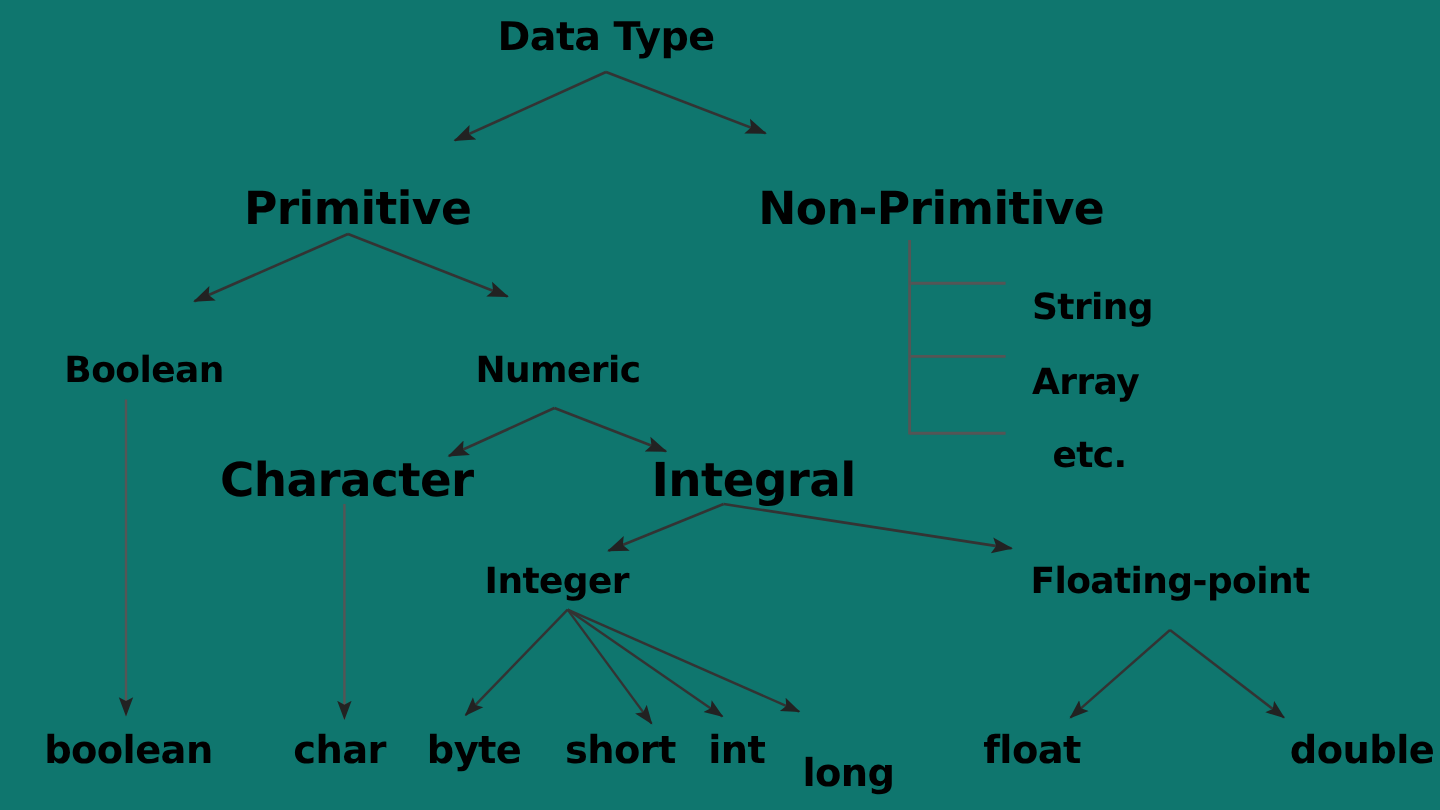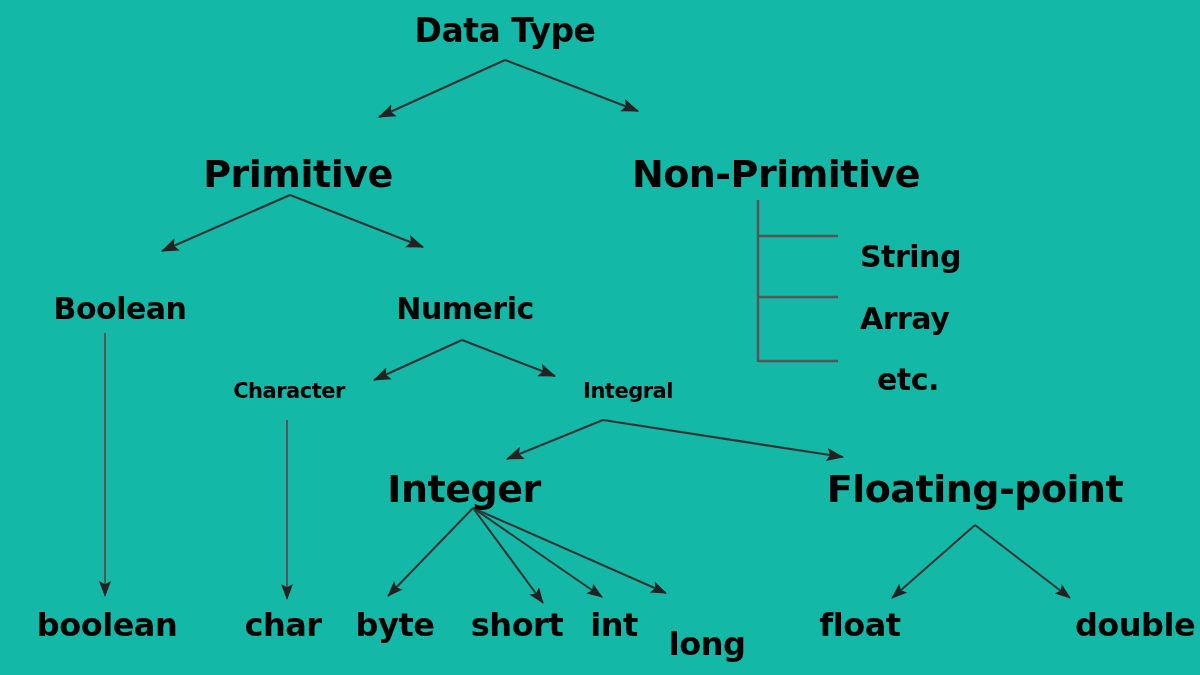--- a/index.html
+++ b/index.html
@@ -4,21 +4,21 @@
 <style>
   html, body {
     margin: 0;
     padding: 0;
     background: #ffffff;
   }
   #canvas {
     position: relative;
     width: 1200px;
     height: 675px;
-    background: #14b8a6;
+    background: #0f766e;
     overflow: hidden;
     font-family: "DejaVu Sans", "Liberation Sans", sans-serif;
   }
   #edges {
     position: absolute;
     left: 0;
     top: 0;
     width: 1200px;
     height: 675px;
   }
@@ -29,22 +29,22 @@
     font-weight: bold;
     font-family: "DejaVu Sans", "Liberation Sans", sans-serif;
     letter-spacing: -0.5px;
     transform: translateX(-50%);
     text-align: center;
     line-height: 1;
   }
   .lvl-root   { font-size: 33px; }
   .lvl-2      { font-size: 38px; }
   .lvl-3      { font-size: 30px; }
-  .lvl-4      { font-size: 21px; }
-  .lvl-5      { font-size: 38px; }
+  .lvl-4      { font-size: 39px; }
+  .lvl-5      { font-size: 30px; }
   .lvl-leaf   { font-size: 32px; }
   .bracket-label {
     position: absolute;
     white-space: nowrap;
     color: #000000;
     font-weight: bold;
     font-size: 30px;
     line-height: 1;
     font-family: "DejaVu Sans", "Liberation Sans", sans-serif;
     letter-spacing: -0.5px;

